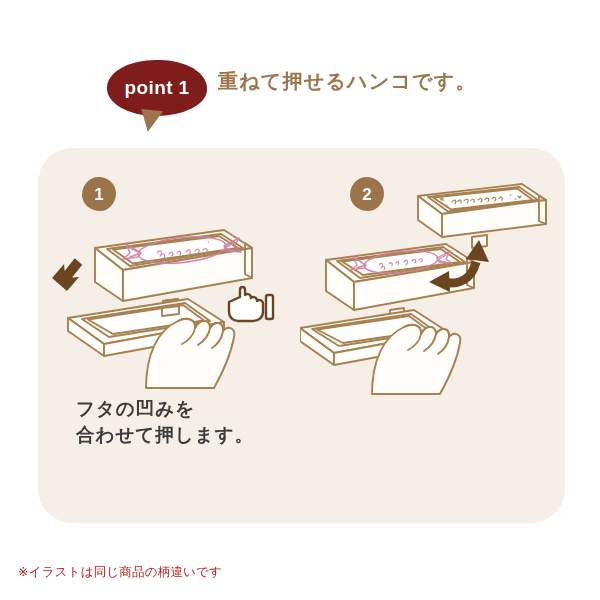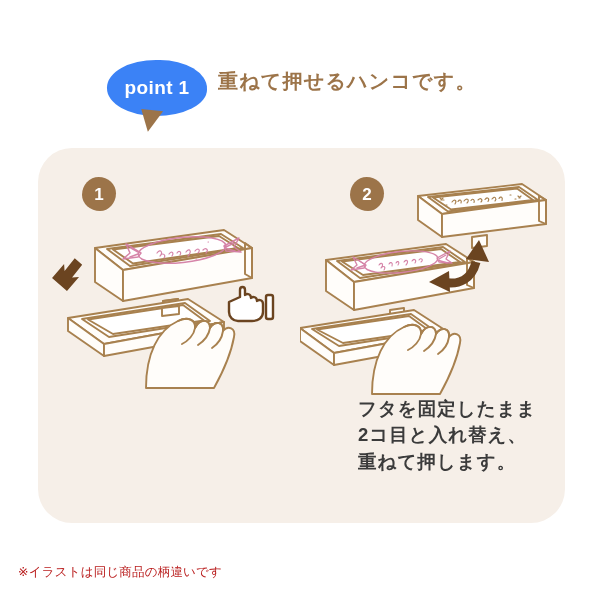--- a/index.html
+++ b/index.html
@@ -22,21 +22,21 @@
     top: 52px;
     width: 600px;
     height: 86px;
   }
   .bubble {
     position: absolute;
     left: 107px;
     top: 8px;
     width: 100px;
     height: 56px;
-    background: #3b82f6;
+    background: #7f1d1d;
     border-radius: 50% 48% 52% 50% / 50% 52% 48% 50%;
     display: flex;
     align-items: center;
     justify-content: center;
   }
   .bubble-label {
     color: #ffffff;
     font-size: 19px;
     font-weight: bold;
     letter-spacing: 0.4px;
@@ -207,20 +207,22 @@
 
       <g fill="#ffffff" stroke="#6b4420" stroke-width="2.4" stroke-linejoin="round" stroke-linecap="round">
         <path d="M187 148 L198 143 L198 136 C198 132 203 132 203 136 L203 141
                  C205 139 209 140 209 144 C211 142 215 143 215 147
                  C217 145 221 146 221 150 L221 158 C221 164 216 167 210 167
                  L196 167 C191 167 187 163 187 158 Z" transform="translate(4 -4)"></path>
         <rect x="224" y="141" width="7" height="24" rx="2" transform="translate(4 -4)"></rect>
       </g>
     </svg>
 
+    <div class="caption caption-1">フタの凹みを
+合わせて押します。</div>
   </div>
 
   <div class="step step-2">
     <div class="badge badge-2">
       <span>2</span>
     </div>
 
     <svg class="art" width="265" height="240" viewBox="0 0 265 240" aria-hidden="true">
       <g fill="none" stroke="#a8814f" stroke-width="1.9" stroke-linejoin="round" stroke-linecap="round">
 
@@ -278,20 +280,17 @@
 
       </g>
 
       <g fill="#6b4420">
         <path d="M142 124 C160 128 172 120 176 104" stroke="#6b4420" stroke-width="9" fill="none" stroke-linecap="butt"></path>
         <path d="M149 113 L129 124 L150 134 Z"></path>
         <path d="M166 101 L179 82 L189 104 Z"></path>
       </g>
     </svg>
 
-    <div class="caption caption-2">フタを固定したまま
-2コ目と入れ替え、
-重ねて押します。</div>
   </div>
 
 </div>
 
 <div class="footnote">※イラストは同じ商品の柄違いです</div>
 
 </body></html>

